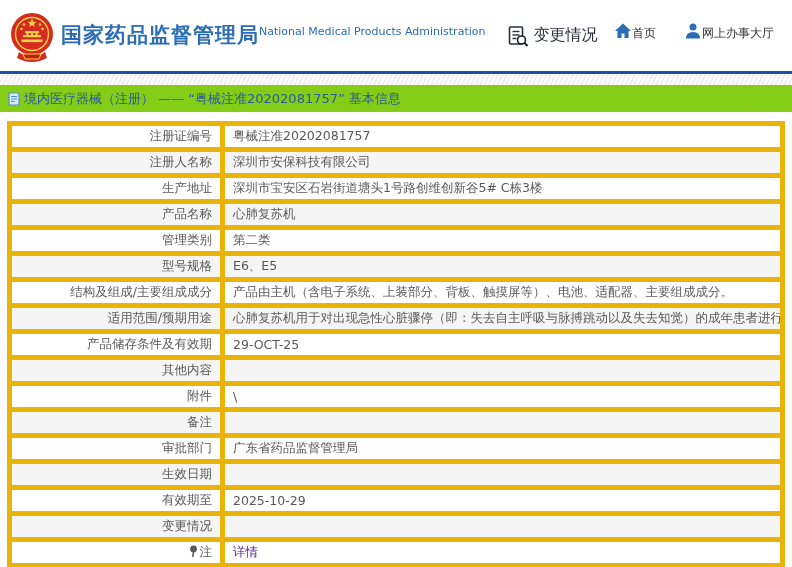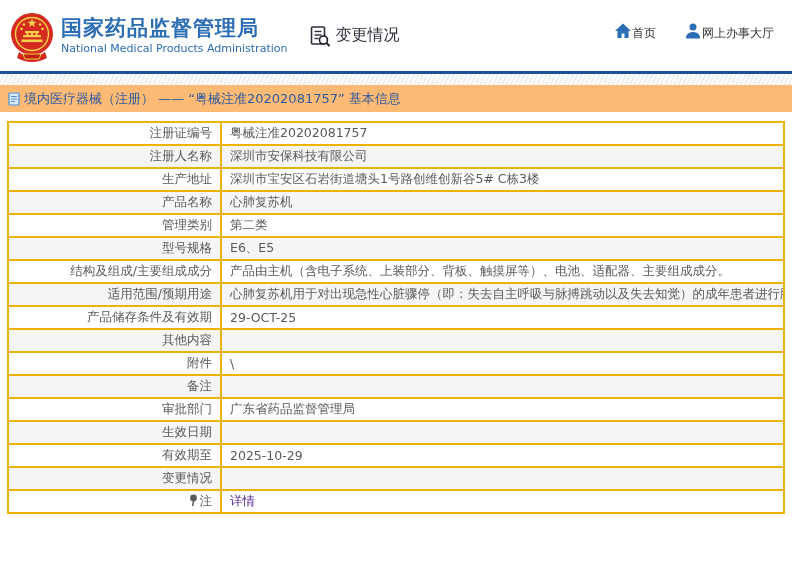--- a/index.html
+++ b/index.html
@@ -2,44 +2,44 @@
 <html><head>
 <meta charset="utf-8">
 <style>
   * { box-sizing: border-box; margin: 0; padding: 0; }
   html, body { width: 792px; background: #ffffff; font-family: "DejaVu Sans", "Liberation Sans", sans-serif; }
   body { position: relative; height: 567px; overflow: hidden; }
 
   
   .header { height: 71px; background: #ffffff; display: flex; align-items: center; position: relative; }
   .logo-emblem { width: 46px; height: 50px; margin: 10px 6px 8px 9px; flex: 0 0 auto; }
-  .org-titles { display: flex; flex-direction: column; justify-content: center; }
+  .org-titles { display: flex; justify-content: center; }
   .org-zh { font-size: 21px; font-weight: bold; color: #2a6db5; letter-spacing: 1px; line-height: 1.15; }
   .org-en { font-size: 11px; color: #2a6db5; margin-top: 2px; }
   .data-query { display: flex; align-items: center; margin-left: 22px; cursor: pointer; }
   .data-query-icon { width: 22px; height: 22px; margin-right: 4px; }
   .data-query-label { font-size: 16px; color: #2b2f3a; }
   .header-nav { position: absolute; right: 18px; top: 22px; display: flex; gap: 28px; }
   .nav-item { display: flex; flex-direction: row; align-items: center; cursor: pointer; }
   .nav-item svg { width: 18px; height: 18px; margin-bottom: 4px; }
   .nav-item-label { font-size: 12px; color: #333333; white-space: nowrap; }
 
   
   .blue-line { height: 3px; background: #1c4f9e; }
   .hatch-strip { height: 11px; background: repeating-linear-gradient(115deg, #fbfbfb 0 3px, #e9e9e9 3px 4px); }
 
   
-  .breadcrumb-bar { height: 27px; background: #fdba74; display: flex; align-items: center; padding-left: 8px; }
+  .breadcrumb-bar { height: 27px; background: #84cc16; display: flex; align-items: center; padding-left: 8px; }
   .breadcrumb-icon { width: 12px; height: 14px; margin-right: 4px; flex: 0 0 auto; }
   .breadcrumb-text { font-size: 13px; color: #2c5aa0; }
 
   
   .table-wrap { padding: 9px 7px 0 7px; }
   table.detail { width: 778px; border-collapse: collapse; table-layout: fixed; }
-  table.detail td { border: 2px solid #eab308; height: 23px; font-size: 12.5px; color: #595959; padding: 2px 8px; vertical-align: middle; overflow: hidden; white-space: nowrap; }
+  table.detail td { border: 5px solid #eab308; height: 23px; font-size: 12.5px; color: #595959; padding: 2px 8px; vertical-align: middle; overflow: hidden; white-space: nowrap; }
   td.cell-label { width: 213px; text-align: right; padding-right: 10px; }
   tr:nth-child(even) td { background: #f5f5f5; }
   tr:nth-child(odd) td { background: #ffffff; }
   a.detail-link { color: #4c1d95; text-decoration: none; cursor: pointer; }
   .pin-icon { display: inline-block; width: 9px; height: 13px; vertical-align: -2px; margin-right: 2px; }
 </style>
 </head>
 <body>
 
 <div class="header">

